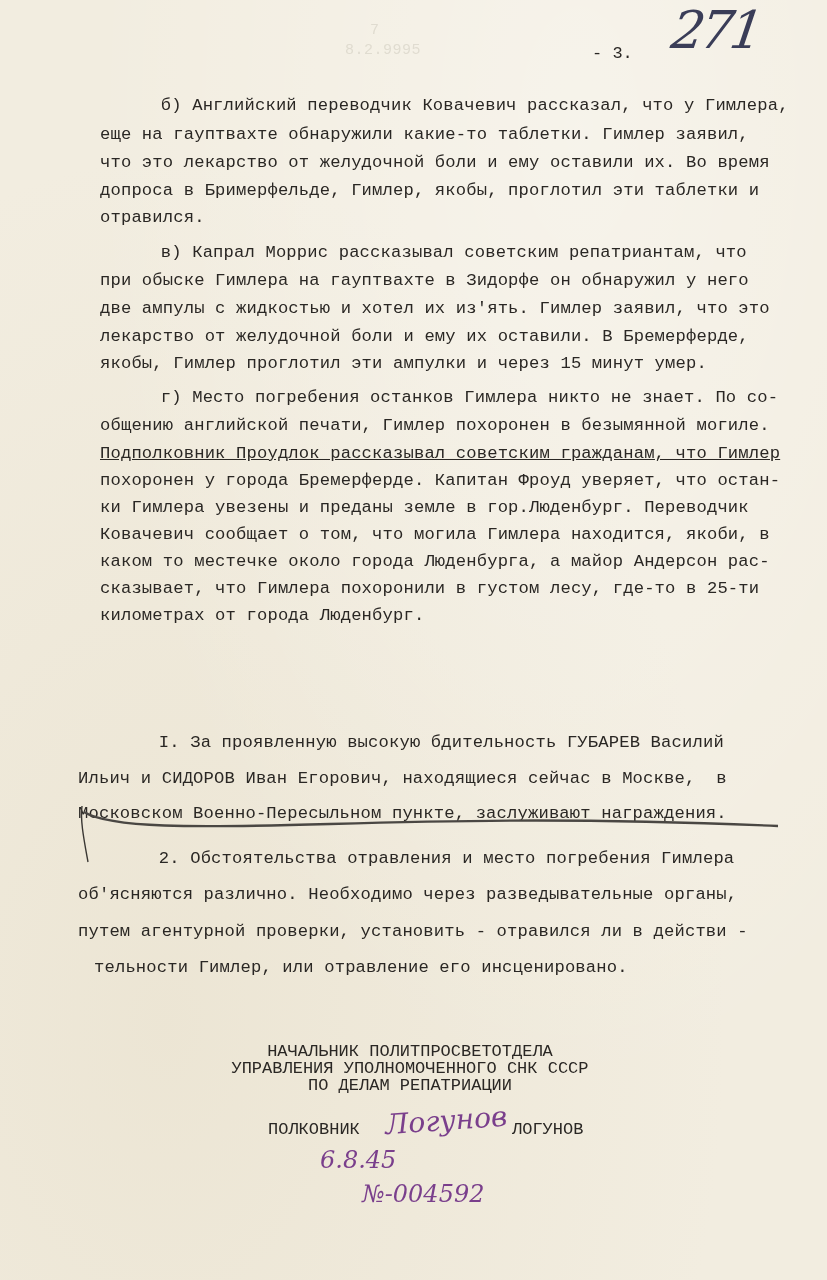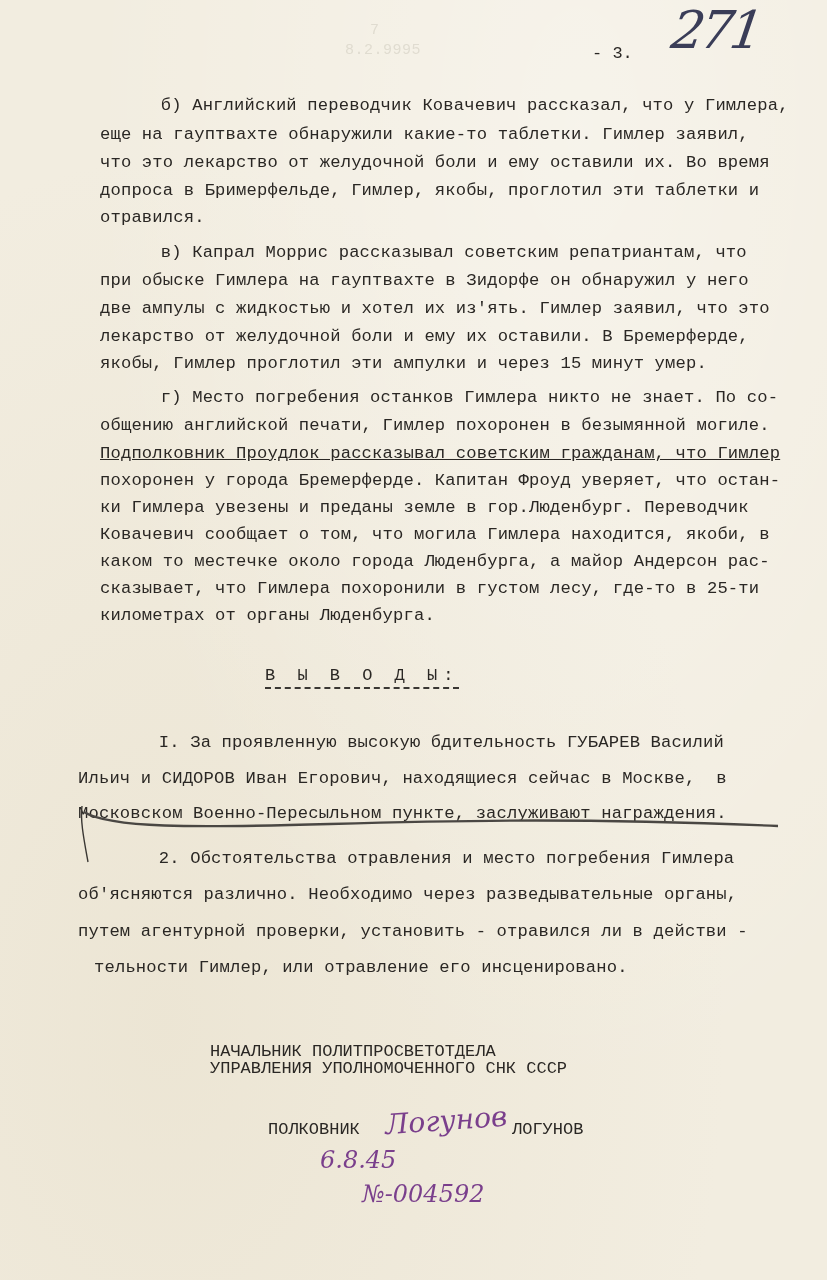--- a/index.html
+++ b/index.html
@@ -37,21 +37,21 @@
   .heading {
     position: absolute; left: 265px; top: 666px; font-size: 17px;
     white-space: pre; letter-spacing: 6px;
     border-bottom: 2px dashed #3a3733; padding-bottom: 2px;
   }
   .scribble {
     position: absolute; left: 70px; top: 800px;
   }
   .sig-block {
     position: absolute; left: 210px; top: 1043px; width: 400px;
-    text-align: left; font-size: 17px; line-height: 17px;
+    text-align: center; font-size: 17px; line-height: 17px;
     letter-spacing: 0px;
   }
   .sig-rank {
     position: absolute; left: 268px; top: 1120px; font-size: 17px;
   }
   .sig-name {
     position: absolute; left: 512px; top: 1120px; font-size: 17px;
   }
   .handwritten {
     position: absolute; font-family: "DejaVu Serif", serif; font-style: italic;
@@ -90,24 +90,23 @@
 
   <div>
     <div class="line" style="left:98px;top:388px;">      г) Место погребения останков Гимлера никто не знает. По со-</div>
     <div class="line" style="top:416px;">общению английской печати, Гимлер похоронен в безымянной могиле.</div>
     <div class="line" style="top:444px;text-decoration:underline;">Подполковник Проудлок рассказывал советским гражданам, что Гимлер</div>
     <div class="line" style="top:471px;">похоронен у города Бремерферде. Капитан Фроуд уверяет, что остан-</div>
     <div class="line" style="top:498px;">ки Гимлера увезены и преданы земле в гор.Люденбург. Переводчик</div>
     <div class="line" style="top:525px;">Ковачевич сообщает о том, что могила Гимлера находится, якоби, в</div>
     <div class="line" style="top:552px;">каком то местечке около города Люденбурга, а майор Андерсон рас-</div>
     <div class="line" style="top:579px;">сказывает, что Гимлера похоронили в густом лесу, где-то в 25-ти</div>
-    <div class="line" style="top:606px;">километрах от органы Люденбурга.</div>
+    <div class="line" style="top:606px;">километрах от города Люденбург.</div>
   </div>
 
-  <div class="heading">В Ы В О Д Ы:</div>
 
   <div>
     <div class="line" style="left:96px;top:733px;">      I. За проявленную высокую бдительность ГУБАРЕВ Василий</div>
     <div class="line" style="left:78px;top:769px;">Ильич и СИДОРОВ Иван Егорович, находящиеся сейчас в Москве,  в</div>
     <div class="line" style="left:78px;top:804px;">Московском Военно-Пересыльном пункте, заслуживают награждения.</div>
   </div>
 
   <svg class="scribble" width="720" height="70">
     <path d="M12 6 C 10 20, 14 40, 18 62" stroke="#3a3733" stroke-width="1.4" fill="none"></path>
     <path d="M14 12 C 40 28, 120 28, 260 24 S 520 18, 708 26" stroke="#4a4743" stroke-width="2.4" fill="none"></path>
@@ -116,20 +115,21 @@
   <div>
     <div class="line" style="left:96px;top:849px;">      2. Обстоятельства отравления и место погребения Гимлера</div>
     <div class="line" style="left:78px;top:885px;">об'ясняются различно. Необходимо через разведывательные органы,</div>
     <div class="line" style="left:78px;top:922px;">путем агентурной проверки, установить - отравился ли в действи -</div>
     <div class="line" style="left:94px;top:958px;">тельности Гимлер, или отравление его инсценировано.</div>
   </div>
 
   <div class="sig-block">
     <div>НАЧАЛЬНИК ПОЛИТПРОСВЕТОТДЕЛА</div>
     <div>УПРАВЛЕНИЯ УПОЛНОМОЧЕННОГО СНК СССР</div>
+    <div>ПО ДЕЛАМ РЕПАТРИАЦИИ</div>
   </div>
   <div class="sig-rank">ПОЛКОВНИК</div>
   <div class="handwritten sig-scrawl">Логунов</div>
   <div class="sig-name">ЛОГУНОВ</div>
   <div class="handwritten date-hw">6.8.45</div>
   <div class="handwritten num-hw">№-004592</div>
 
 </div>
 
 </body></html>

